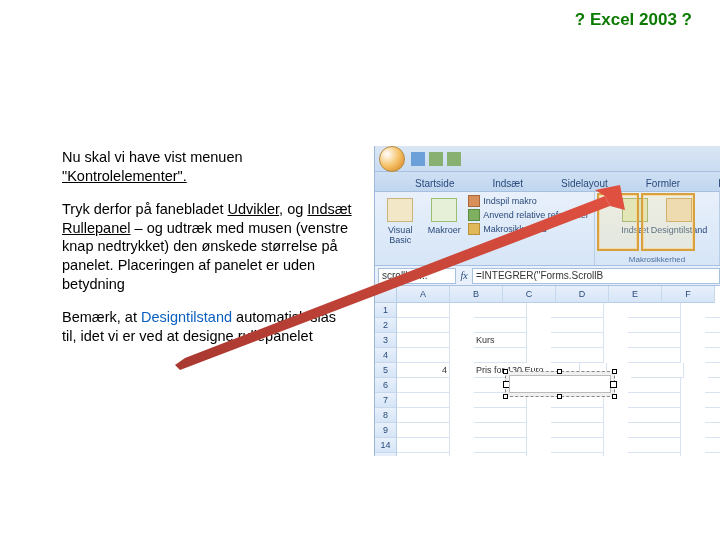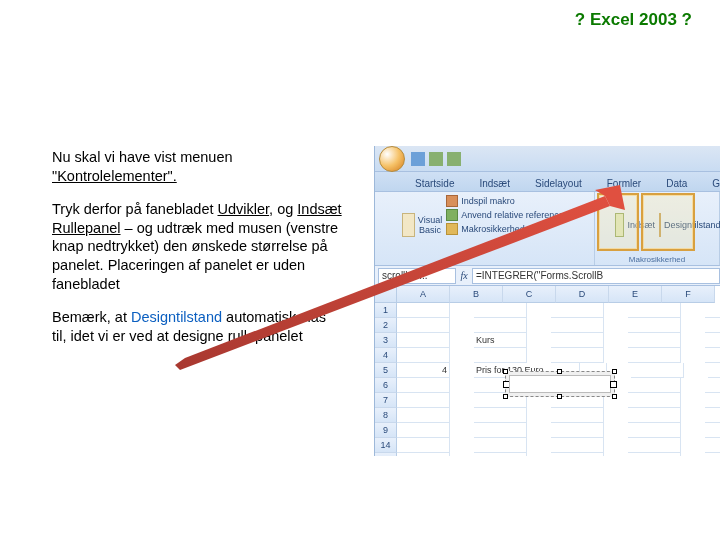--- a/index.html
+++ b/index.html
@@ -14,21 +14,21 @@
   .header {
     position: absolute;
     top: 10px;
     right: 28px;
     font-size: 17px;
     font-weight: bold;
     color: #0b7a00;
   }
   .body-text {
     position: absolute;
-    left: 52px;
+    left: 62px;
     top: 148px;
     width: 290px;
     font-size: 14.5px;
     line-height: 1.3;
     color: #000;
   }
   .body-text p { margin-bottom: 14px; }
   .underline { text-decoration: underline; }
   .highlight-blue { color: #0b5fc0; }
 
@@ -64,21 +64,21 @@
   .qat-icon {
     width: 14px; height: 14px; margin: 0 2px;
     background: #6ca0d8;
   }
   .ribbon-tabs {
     height: 20px;
     background: linear-gradient(#cfe0f4, #c0d6ef);
     display: flex;
     align-items: flex-end;
     padding-left: 36px;
-    gap: 17px;
+    gap: 30px;
     border-bottom: 1px solid #a8c0e0;
     font-size: 10px;
     color: #2a4a7a;
   }
   .tab { padding: 2px 4px; cursor: default; }
   .ribbon {
     height: 74px;
     background: linear-gradient(#e8f0fb, #d6e5f7);
     border-bottom: 1px solid #a8c0e0;
     display: flex;
@@ -94,21 +94,21 @@
   .group-label {
     position: absolute;
     bottom: 1px; left: 0; right: 0;
     text-align: center;
     font-size: 8px;
     color: #4b6f9f;
   }
   .big-btns { display: flex; gap: 4px; }
   .big-btn {
     width: 40px; height: 56px;
-    display: flex; flex-direction: row; align-items: center; justify-content: flex-start;
+    display: flex; flex-direction: column; align-items: center; justify-content: flex-start;
     gap: 3px;
     padding-top: 3px;
   }
   .big-btn .icn {
     width: 26px; height: 24px;
     background: #f2e7c6;
     border: 1px solid #c8b47c;
   }
   .big-btn .lbl { font-size: 9px; text-align: center; color: #2a4a7a; }
   .small-rows { display: flex; flex-direction: column; gap: 2px; font-size: 9px; color: #2a4a7a; }
@@ -213,21 +213,21 @@
 </head>
 <body>
 
 <div class="header">? Excel 2003 ?</div>
 
 <div class="body-text">
   <p>
     <span>Nu skal vi have vist menuen </span><span class="underline">"Kontrolelementer".</span>
   </p>
   <p>
-    <span>Tryk derfor på fanebladet </span><span class="underline">Udvikler</span><span>, og </span><span class="underline">Indsæt Rullepanel</span><span> – og udtræk med musen (venstre knap nedtrykket) den ønskede størrelse på panelet. Placeringen af panelet er uden fanebladet</span>
+    <span>Tryk derfor på fanebladet </span><span class="underline">Udvikler</span><span>, og </span><span class="underline">Indsæt Rullepanel</span><span> – og udtræk med musen (venstre knap nedtrykket) den ønskede størrelse på panelet. Placeringen af panelet er uden betydning</span>
   </p>
   <p>
     <span>Bemærk, at </span><span class="highlight-blue">Designtilstand</span><span> automatisk slås til, idet vi er ved at designe rullepanelet</span>
   </p>
 </div>
 
 <div class="excel">
   <div class="office-top">
     <div class="office-button"></div>
     <div class="qat-icon"></div>
@@ -241,20 +241,24 @@
     <span class="tab">Formler</span>
     <span class="tab">Data</span>
     <span class="tab">G</span>
   </div>
   <div class="ribbon">
     <div class="ribbon-group" style="width:220px">
       <div class="big-btns">
         <div class="big-btn">
           <div class="icn"></div>
           <div class="lbl">Visual Basic</div>
+        </div>
+        <div class="big-btn">
+          <div class="icn" style="background:#e6f0d8;border-color:#9ac070"></div>
+          <div class="lbl">Makroer</div>
         </div>
         <div class="small-rows">
           <div class="small-row">
               <div class="sicon c"></div>
               <span>Indspil makro</span>
             </div>
           <div class="small-row">
               <div class="sicon"></div>
               <span>Anvend relative referencer</span>
             </div>

